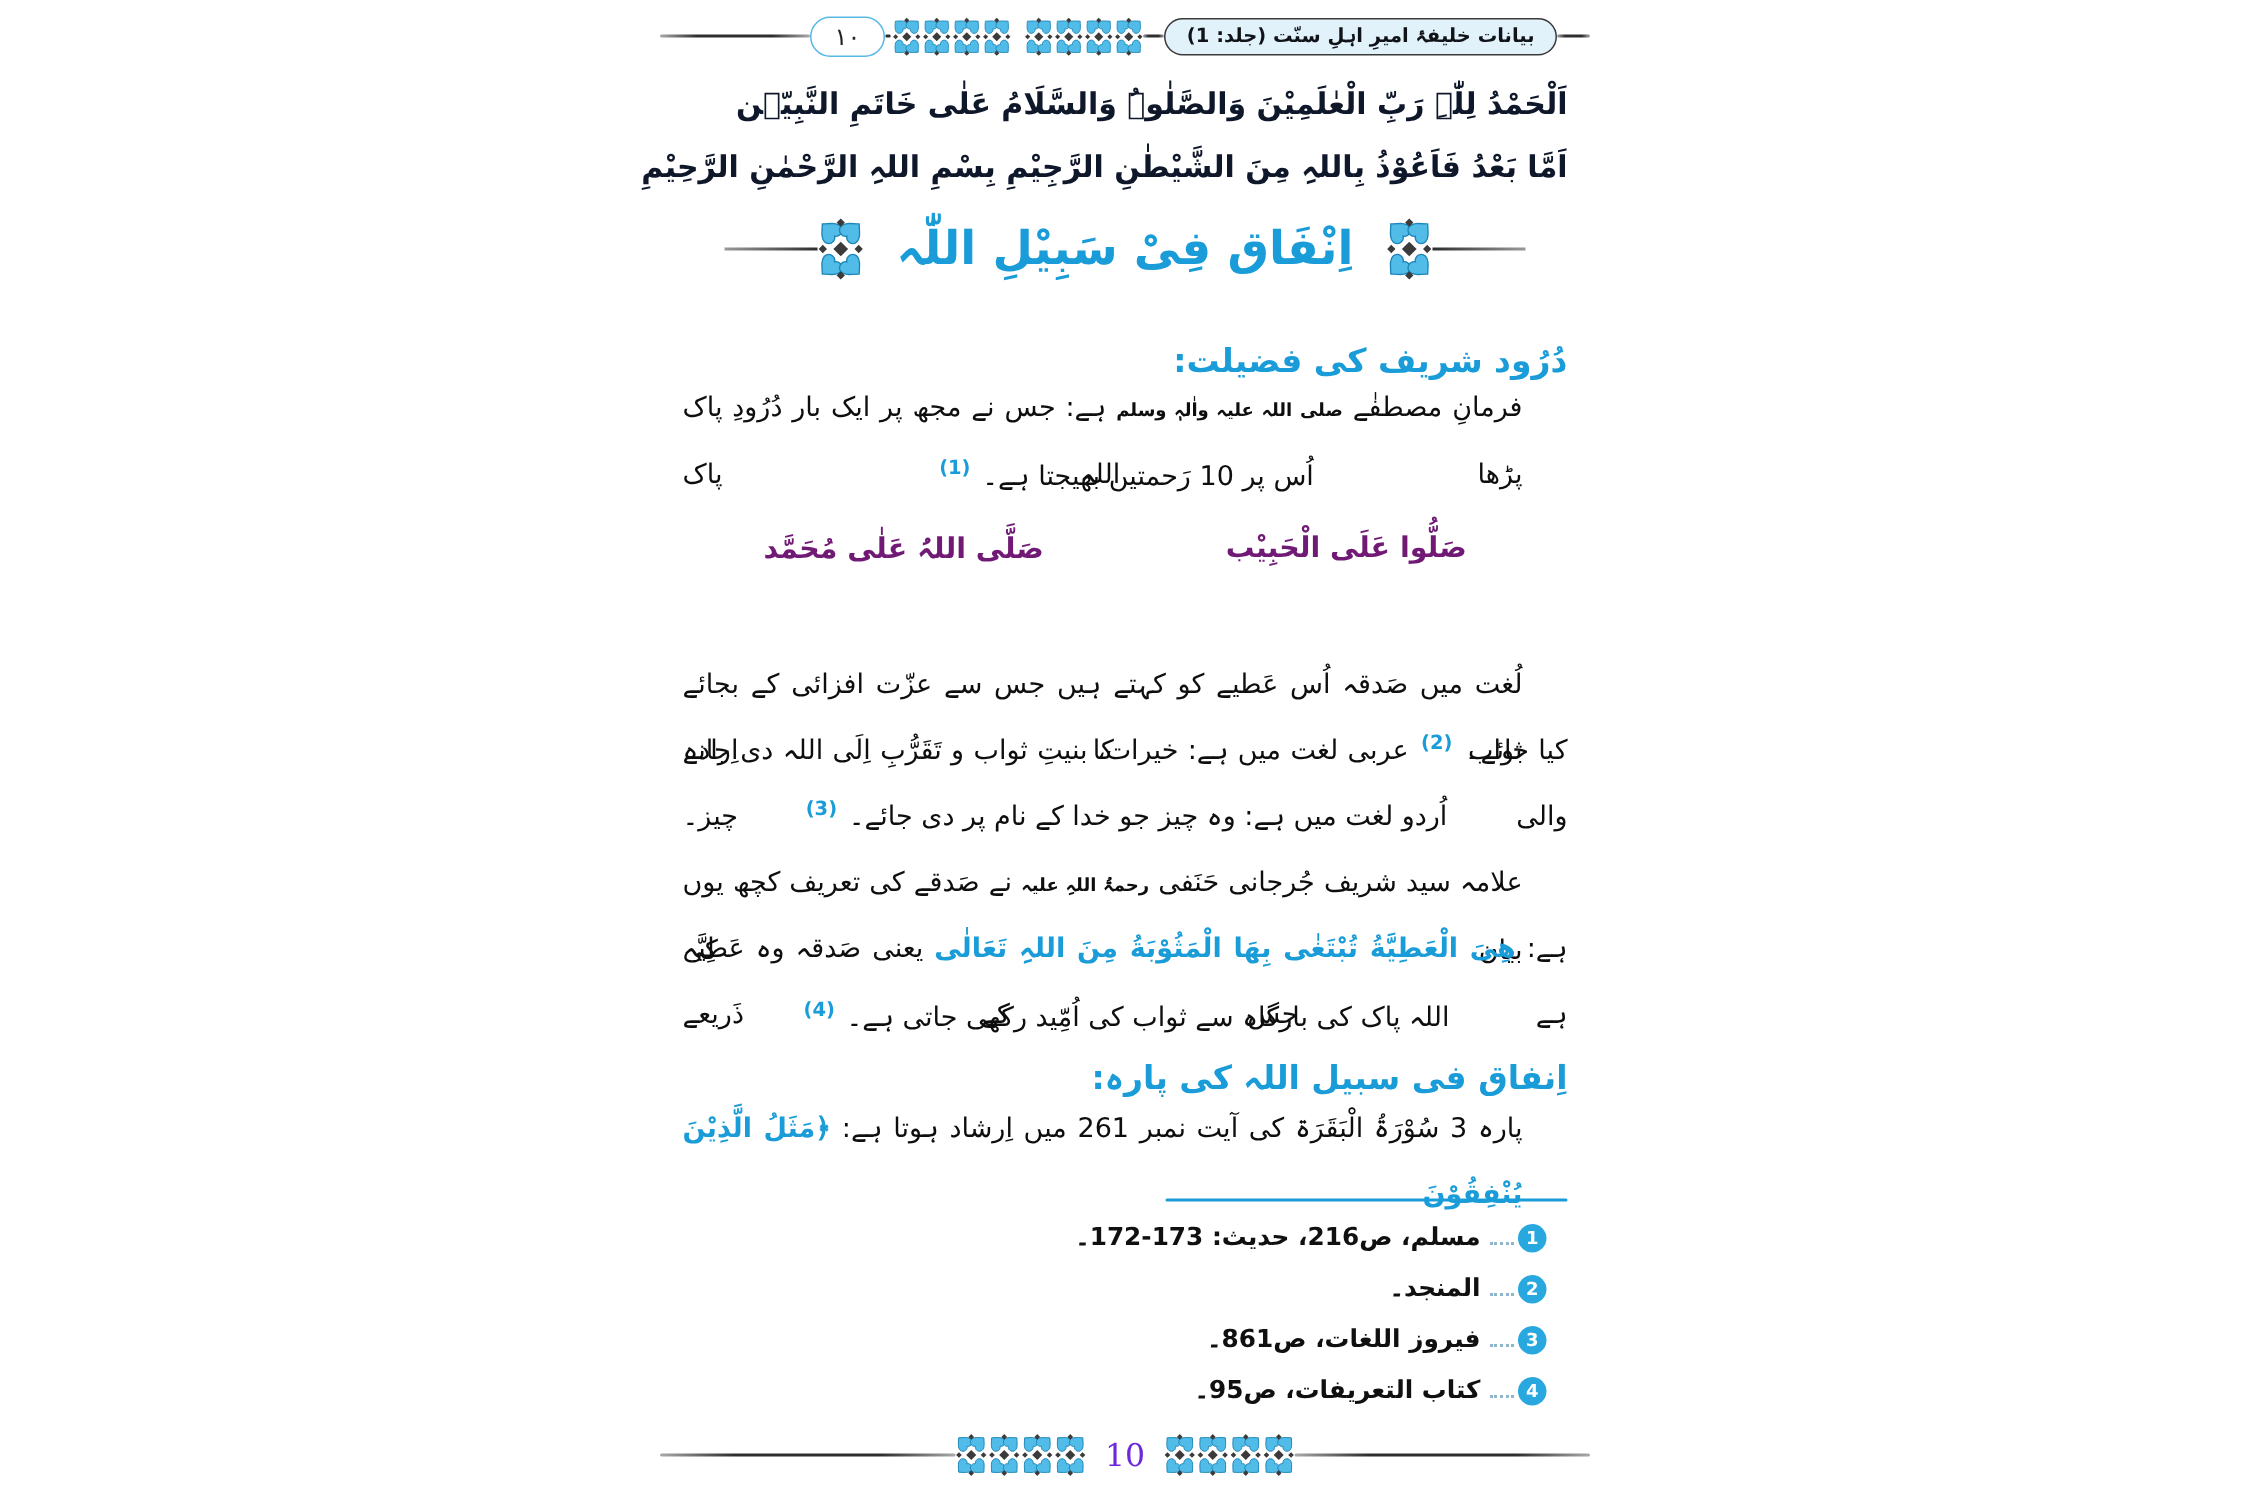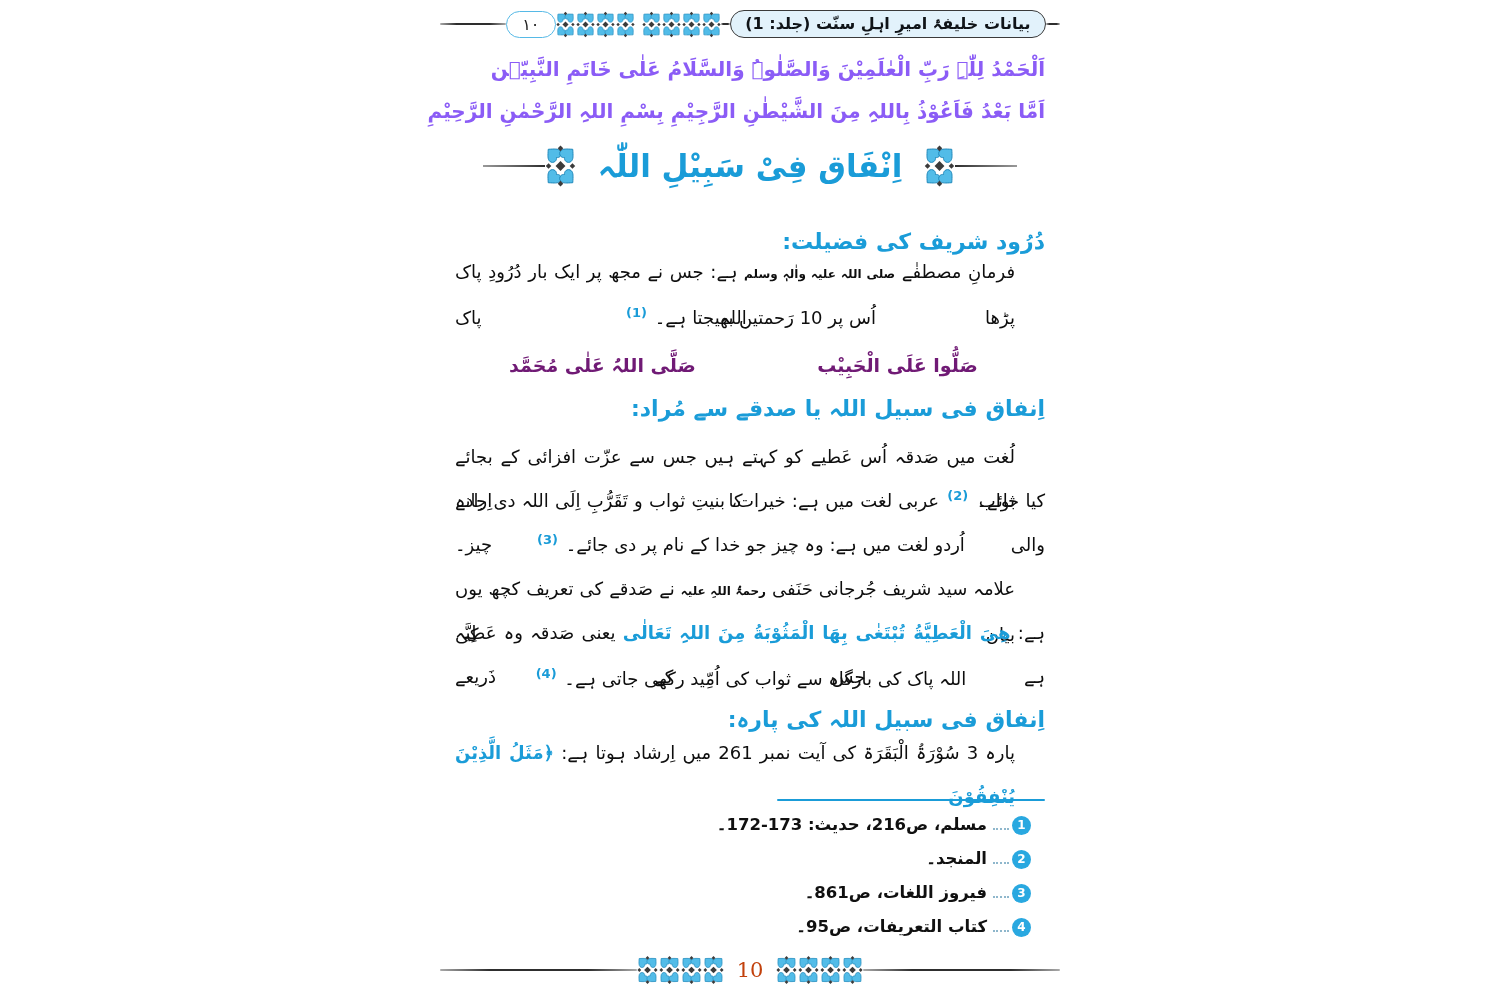--- a/index.html
+++ b/index.html
@@ -26,32 +26,32 @@
   .rule{height:2px;background:linear-gradient(to right,#aaa 0%,var(--rule-dark) 25%,var(--rule-dark) 75%,#aaa 100%);align-self:center;border-radius:1px;}
   .r1{width:100px;} .r2{flex:1;} .r3{width:14px;} .r4{width:22px;}
   .hdr-circle{
     width:50px;height:27px;border:1.6px solid #56b9e6;border-radius:14px;
     background:#fff;display:flex;align-items:center;justify-content:center;
     font-size:16px;color:#222;flex:0 0 auto;
   }
   .hdr-capsule{
     direction:rtl;flex:0 0 auto;background:var(--capsule-bg);
     border:1.6px solid #3a3a3a;border-radius:15px;padding:3px 14px 4px;
-    font-size:16px;font-weight:bold;color:#101418;white-space:nowrap;
+    font-size:13px;font-weight:bold;color:#101418;white-space:nowrap;
   }
   .orn-row{display:inline-flex;align-items:center;flex:0 0 auto;}
   .orn-row svg{margin:0 .5px;display:block;}
   .orn-gap{width:8px;}
 
   .ftr{direction:ltr;top:948px;left:0;right:0;height:44px;display:flex;align-items:center;}
-  .ftr .pnum{font-size:21px;color:#c2410c;margin:0 12px;font-family:"DejaVu Serif",serif;}
+  .ftr .pnum{font-size:21px;color:#6d28d9;margin:0 12px;font-family:"DejaVu Serif",serif;}
 
   
   .rtl{direction:rtl;unicode-bidi:embed;}
-  .opening{font-weight:bold;font-size:20px;line-height:42px;text-align:right;white-space:nowrap;color:#8b5cf6;}
+  .opening{font-weight:bold;font-size:20px;line-height:42px;text-align:right;white-space:nowrap;color:#0f172a;}
   .op1{top:48px;} .op2{top:90px;}
 
   .banner{top:138px;left:0;right:0;height:56px;display:flex;align-items:center;justify-content:center;direction:ltr;}
   .bline{width:62px;height:2px;background:linear-gradient(to right,#999,var(--rule-dark));align-self:center;}
   .bline.rev{background:linear-gradient(to left,#999,var(--rule-dark));}
   .banner h1{
     font-size:31px;font-weight:bold;color:var(--accent-blue);
     margin:0 21px;white-space:nowrap;direction:rtl;line-height:1;
   }
   .heading{font-size:22px;font-weight:bold;color:var(--accent-blue);text-align:right;line-height:40px;white-space:nowrap;}
@@ -278,21 +278,20 @@
     </div>
     <div class="b rtl body-line center p1l2">
       <span>اُس پر 10 رَحمتیں بھیجتا ہے۔</span>
       <sup class="fnref" dir="ltr">(1)</sup>
     </div>
     <div class="b salawat">
       <span>صَلُّوا عَلَی الْحَبِیْب</span>
       <span>صَلَّی اللہُ عَلٰی مُحَمَّد</span>
     </div>
 
-    <div class="b rtl heading h2b">اِنفاق فی سبیل اللہ یا صدقے سے مُراد:</div>
     <div class="b rtl body-line just indent p2l1">لُغت میں صَدقہ اُس عَطیے کو کہتے ہیں جس سے عزّت افزائی کے بجائے ثواب کا اِرادہ</div>
     <div class="b rtl body-line just p2l2">
       <span>کیا جائے۔</span>
       <sup class="fnref" dir="ltr">(2)</sup>
       <span>عربی لغت میں ہے: خیرات، بنیتِ ثواب و تَقَرُّبِ اِلَی اللہ دی جانے والی چیز۔</span>
     </div>
     <div class="b rtl body-line center p2l3">
       <span>اُردو لغت میں ہے: وہ چیز جو خدا کے نام پر دی جائے۔</span>
       <sup class="fnref" dir="ltr">(3)</sup>
     </div>

